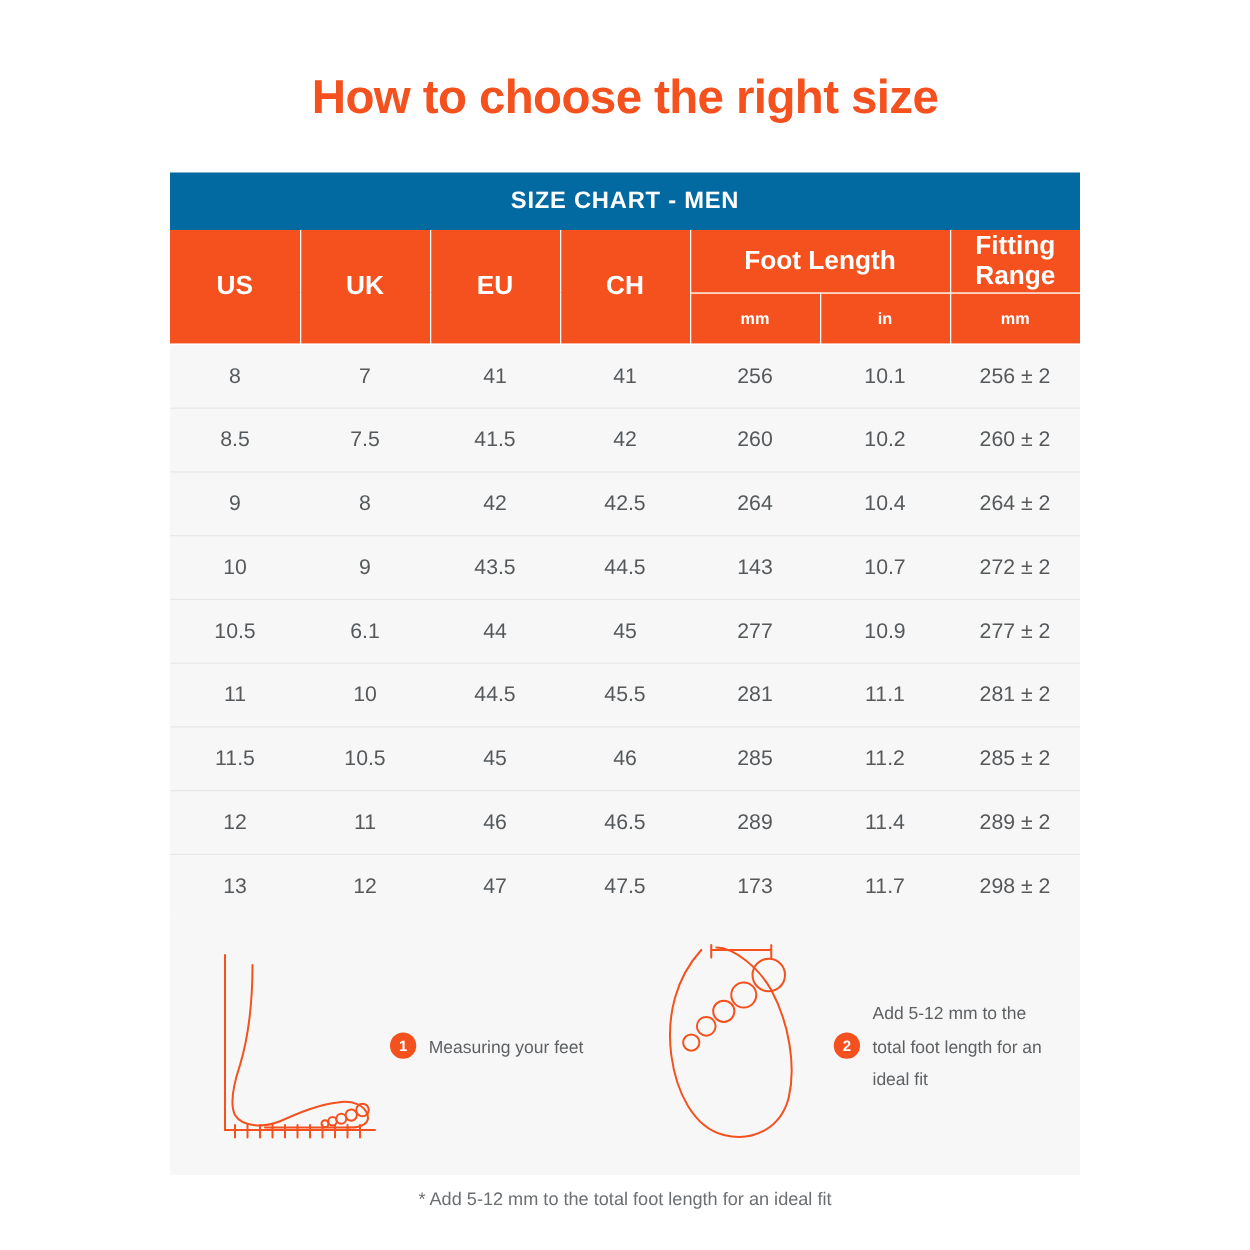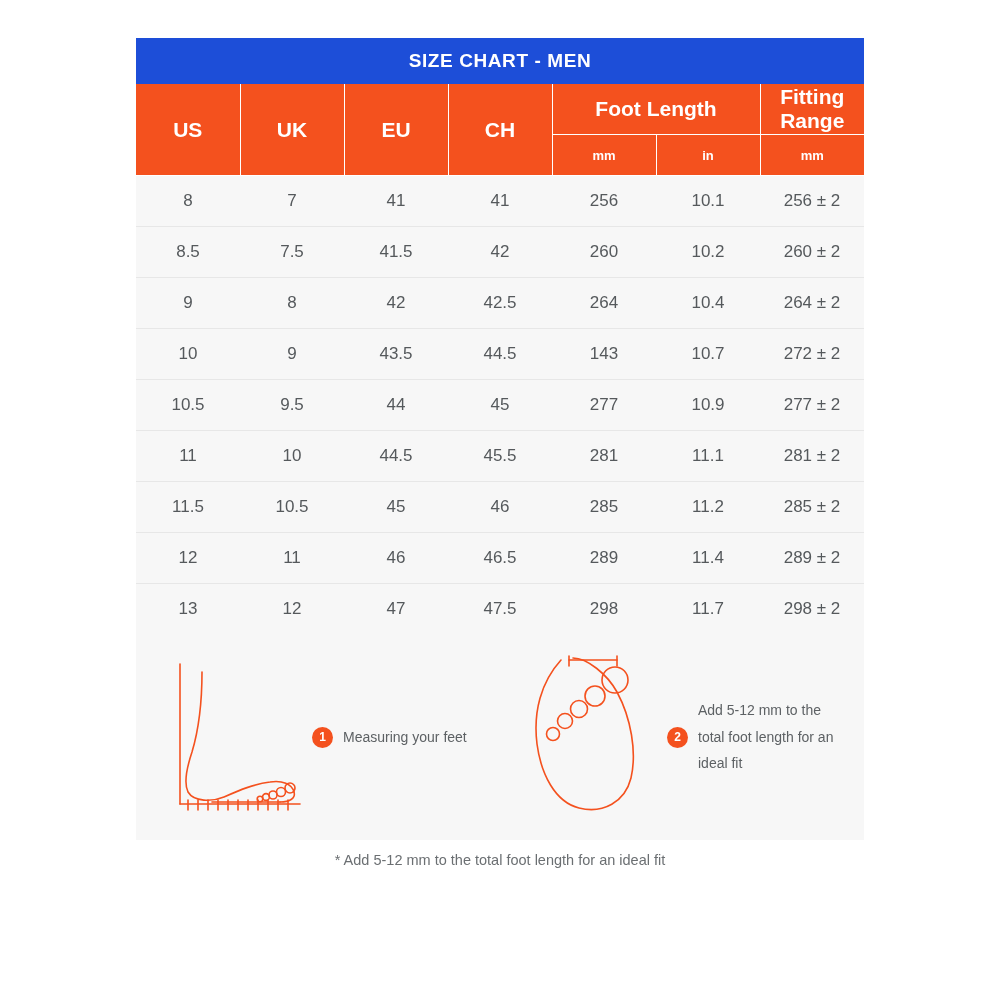--- a/index.html
+++ b/index.html
@@ -36,21 +36,21 @@
   table.size-chart {
     width: 100%;
     border-collapse: collapse;
     table-layout: fixed;
   }
   table.size-chart th, table.size-chart td {
     text-align: center;
     vertical-align: middle;
   }
   .hdr-title {
-    background: #1d4ed8;
+    background: #0369a1;
     color: #ffffff;
     font-size: 19px;
     font-weight: bold;
     letter-spacing: 0.6px;
     height: 44px;
     border: none;
   }
   .hdr-cell {
     background: #f4511e;
     color: #ffffff;
@@ -126,20 +126,21 @@
   }
   .gap {
     flex: 1 1 auto;
   }
 </style>
 </head>
 <body>
 
 <div class="page">
 
+  <div class="title">How to choose the right size</div>
 
   <div class="chart-wrap">
     <table class="size-chart">
       <thead>
         <tr>
           <th class="hdr-title" colspan="7">SIZE CHART - MEN</th>
         </tr>
         <tr>
           <th class="hdr-cell hdr-tall" rowspan="2">US</th>
           <th class="hdr-cell hdr-tall" rowspan="2">UK</th>
@@ -186,21 +187,21 @@
           <td>10</td>
           <td>9</td>
           <td>43.5</td>
           <td>44.5</td>
           <td>143</td>
           <td>10.7</td>
           <td>272 ± 2</td>
         </tr>
         <tr>
           <td>10.5</td>
-          <td>9.5</td>
+          <td>6.1</td>
           <td>44</td>
           <td>45</td>
           <td>277</td>
           <td>10.9</td>
           <td>277 ± 2</td>
         </tr>
         <tr>
           <td>11</td>
           <td>10</td>
           <td>44.5</td>
@@ -225,21 +226,21 @@
           <td>46.5</td>
           <td>289</td>
           <td>11.4</td>
           <td>289 ± 2</td>
         </tr>
         <tr>
           <td>13</td>
           <td>12</td>
           <td>47</td>
           <td>47.5</td>
-          <td>298</td>
+          <td>173</td>
           <td>11.7</td>
           <td>298 ± 2</td>
         </tr>
       </tbody>
     </table>
 
     <div class="footer-band">
       <div class="diagram-row">
 
         <div class="diag">

